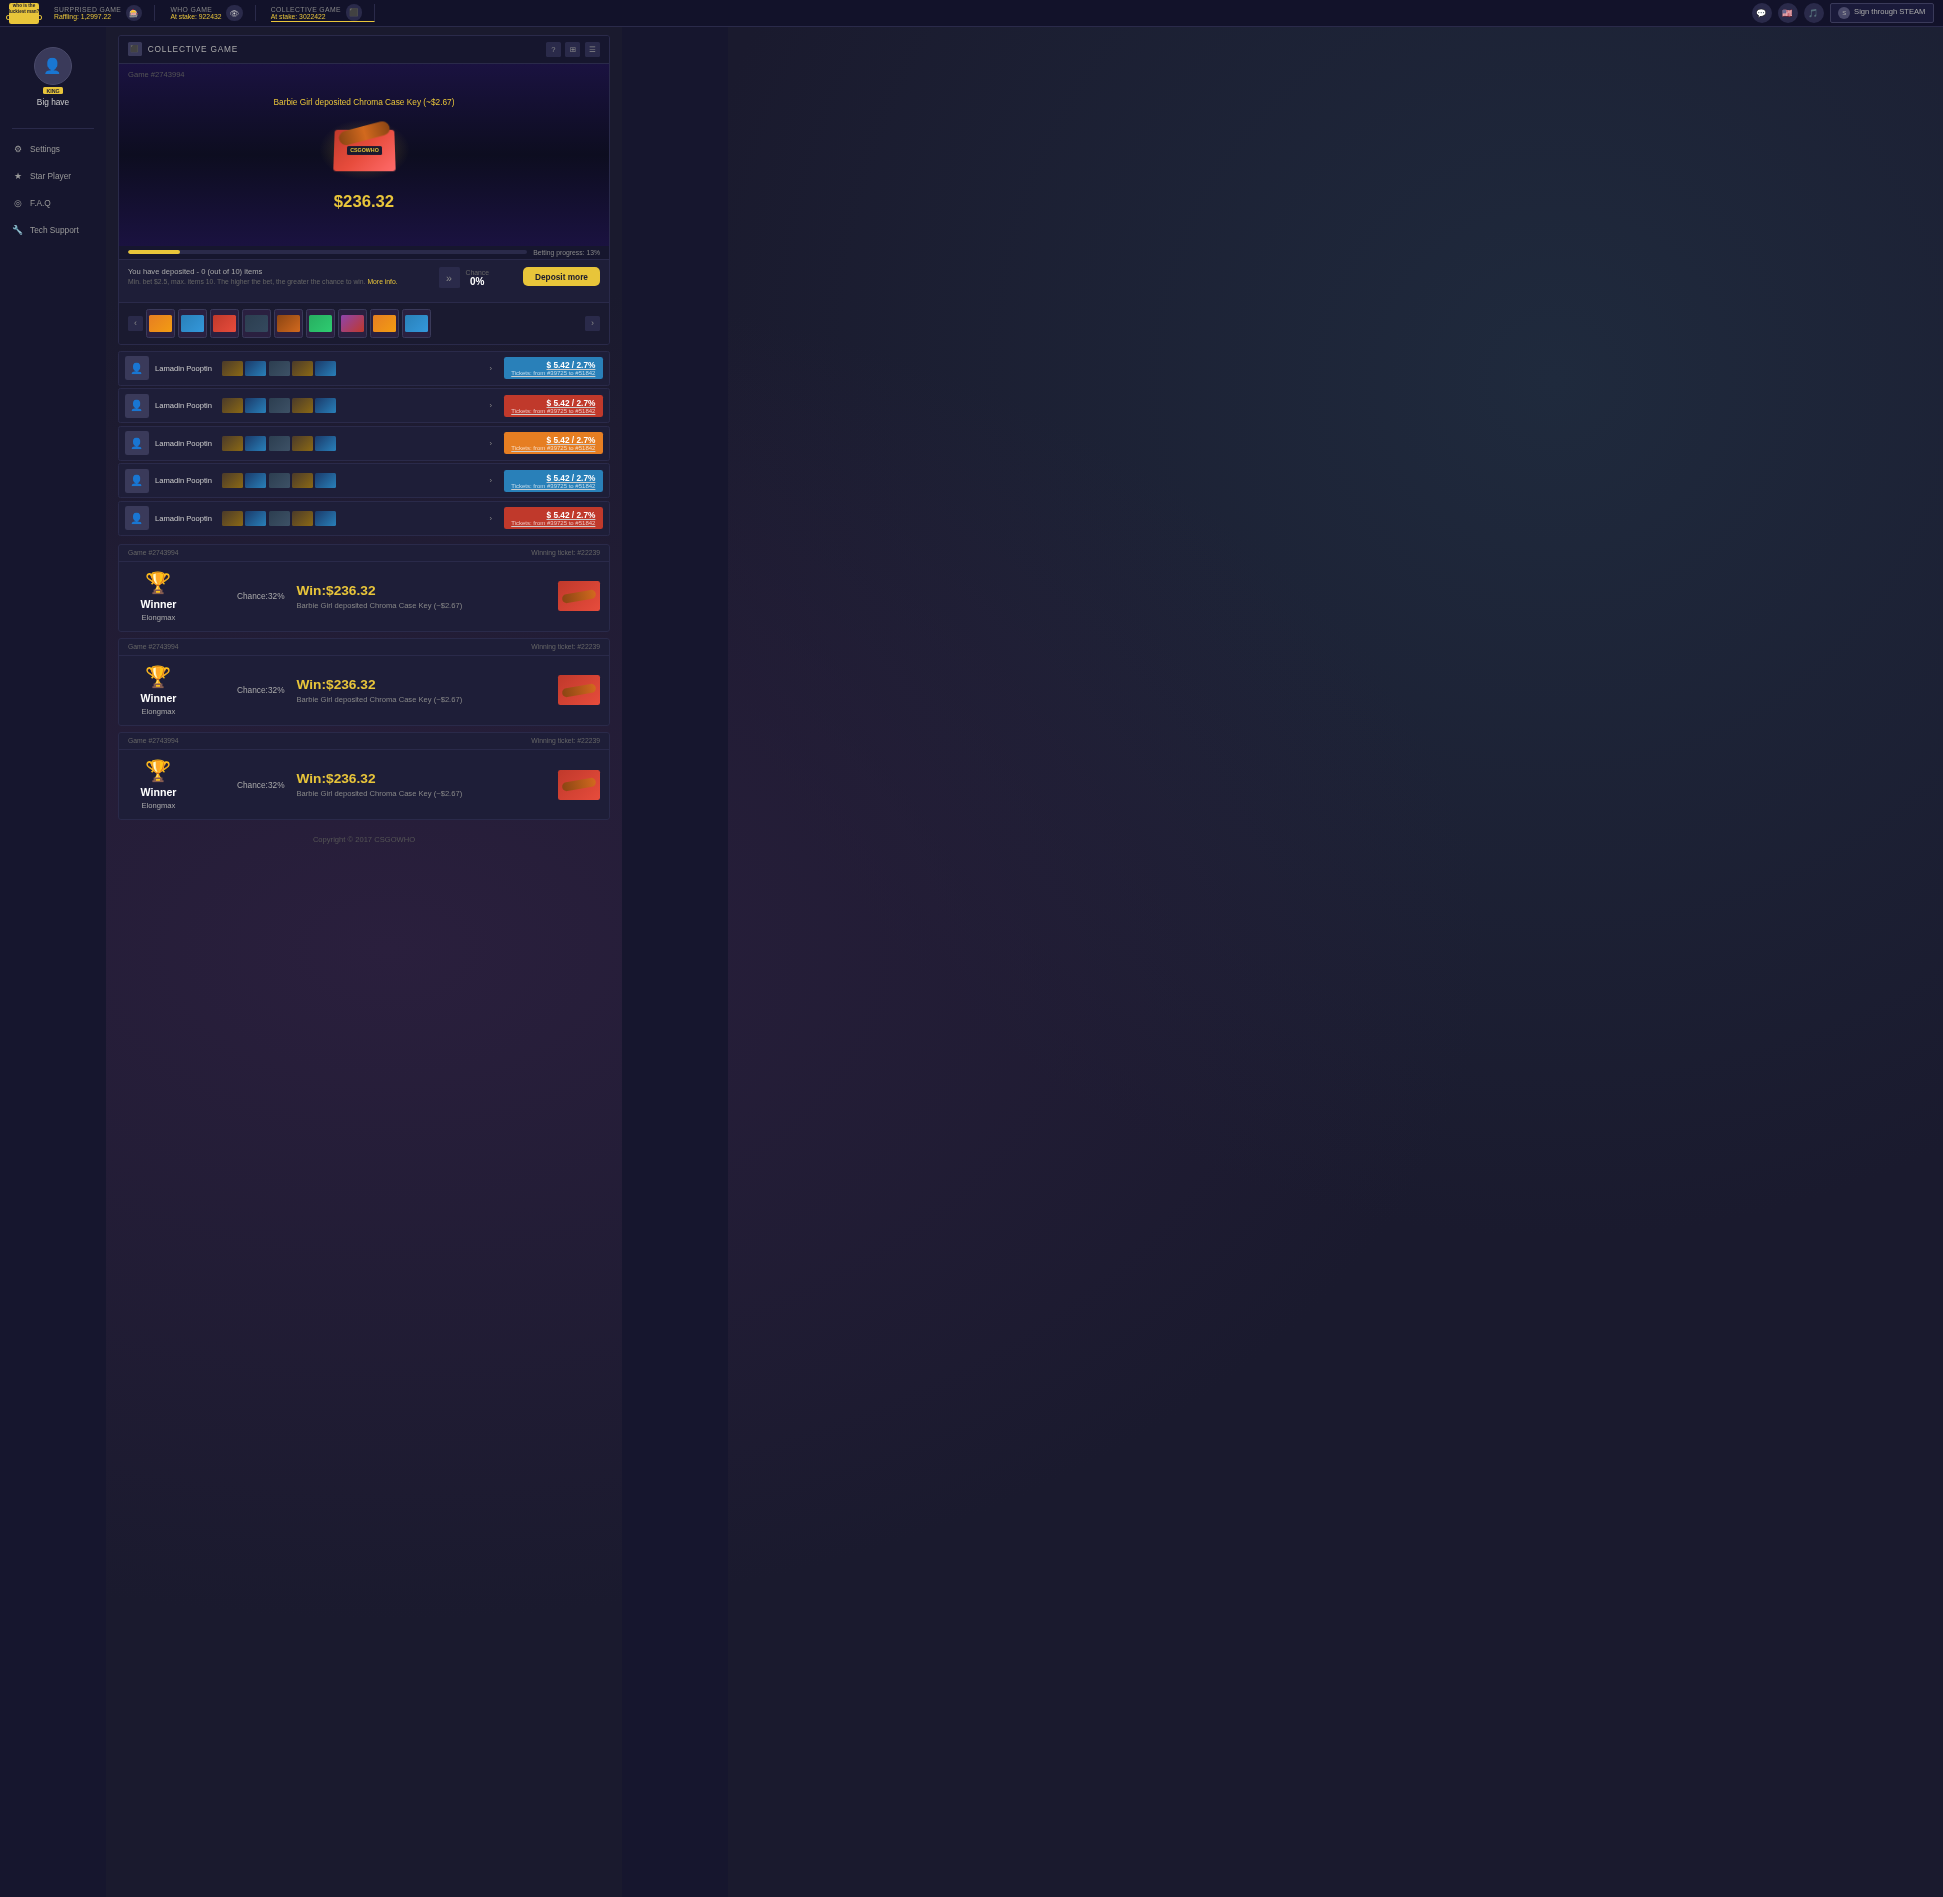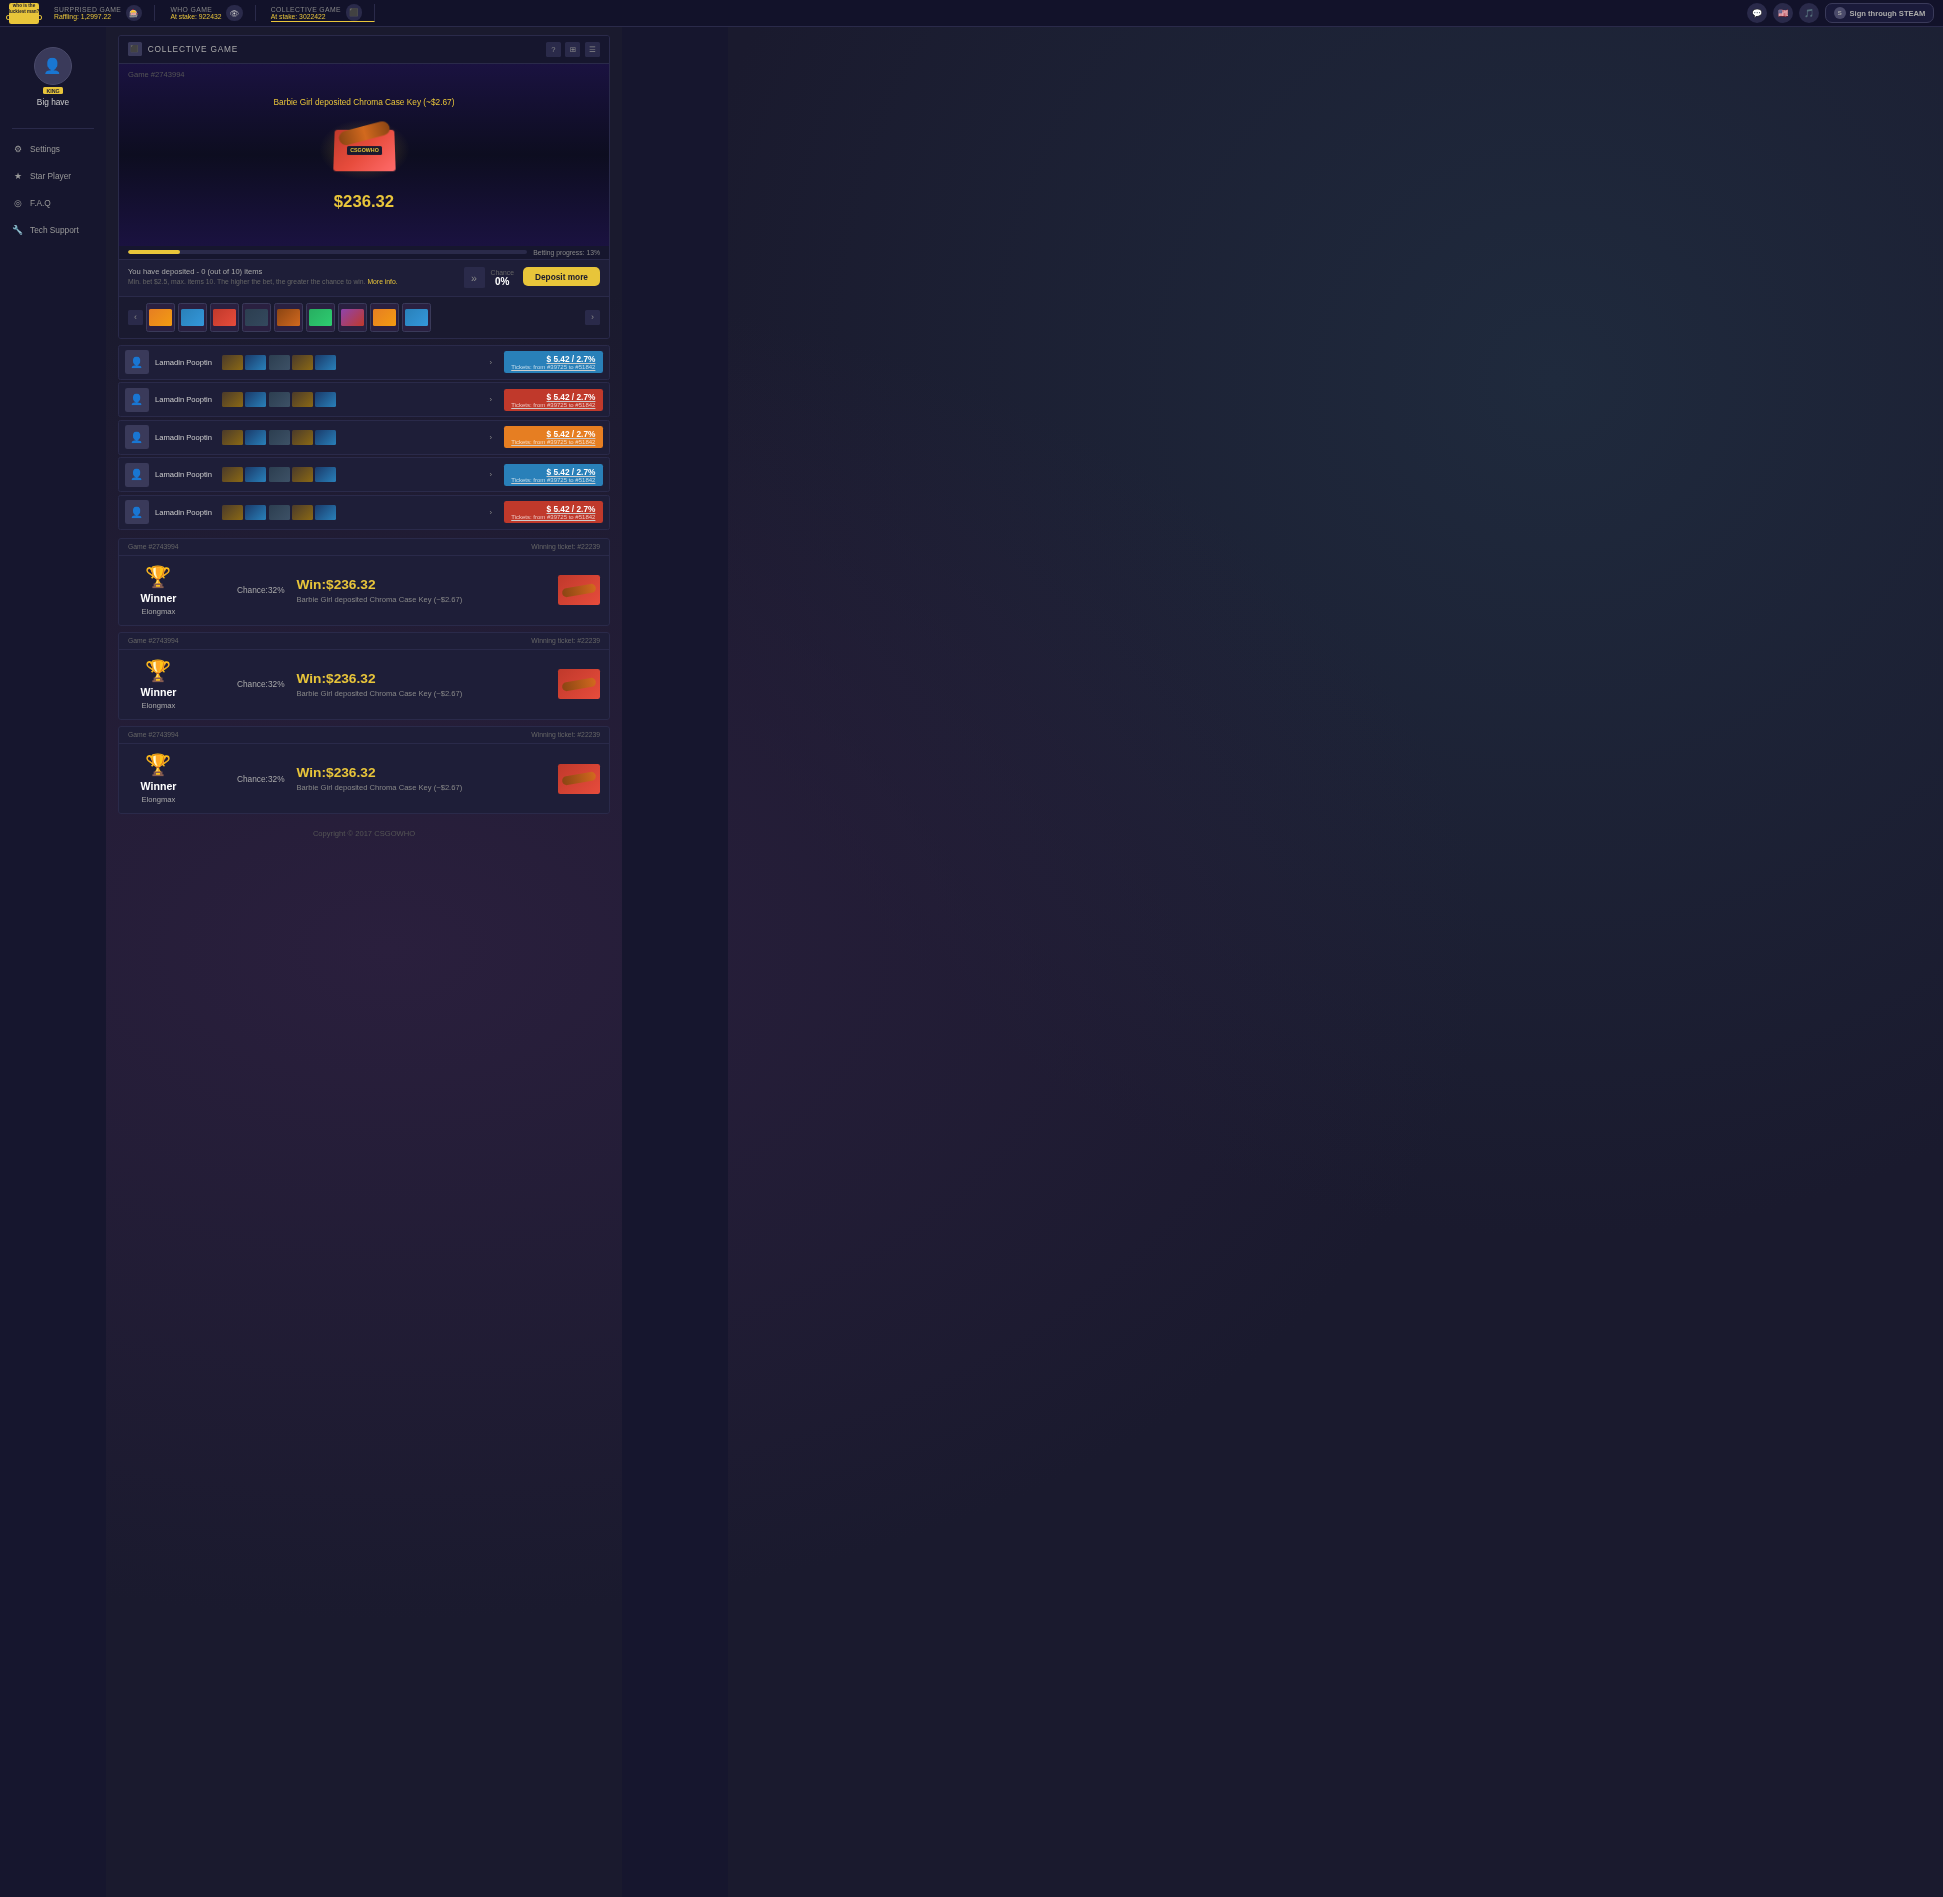--- a/index.html
+++ b/index.html
@@ -86,28 +86,26 @@
       align-items: center;
       justify-content: center;
       cursor: pointer;
       font-size: 8.3px;
     }
     .steam-btn {
       background: #1a1a3a;
       border: 0.8px solid #3a3a5a;
       color: #aaa;
       padding: 3px 7.6px;
-      border-radius: 7px;
+      border-radius: 2px;
       cursor: pointer;
       font-size: 7.6px;
       display: flex;
-      align-items: center;
       gap: 3.8px;
       white-space: nowrap;
-      font-weight: bold;
     }
     .steam-icon {
       width: 12px;
       height: 12px;
       background: #4a4a6a;
       border-radius: 50%;
       display: flex;
       align-items: center;
       justify-content: center;
       font-size: 6px;
@@ -344,20 +342,22 @@
     
     .betting-section {
       background: #1e1e38;
       padding: 7.6px 9px;
       border-top: 0.8px solid #2a2a4a;
     }
     .betting-info {
       display: flex;
       justify-content: space-between;
       align-items: flex-start;
+      margin-bottom: 6px;
+      gap: 25px;
     }
     .betting-left { flex: 1; }
     .betting-deposited {
       font-size: 7.6px;
       color: #aaa;
     }
     .betting-min {
       font-size: 6.8px;
       color: #666;
       margin-top: 1.5px;

